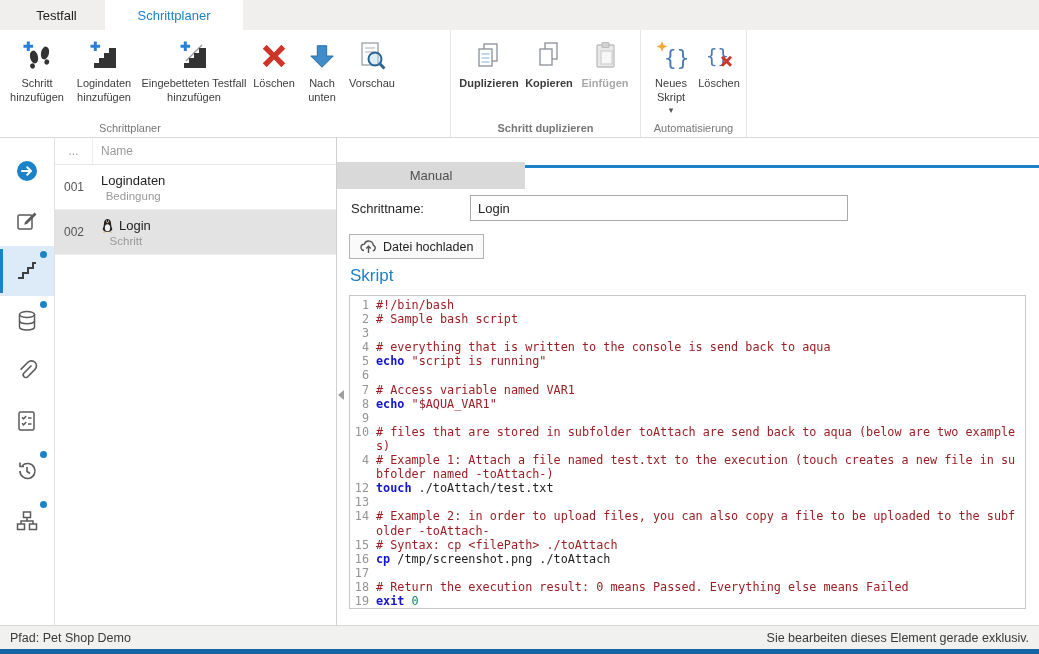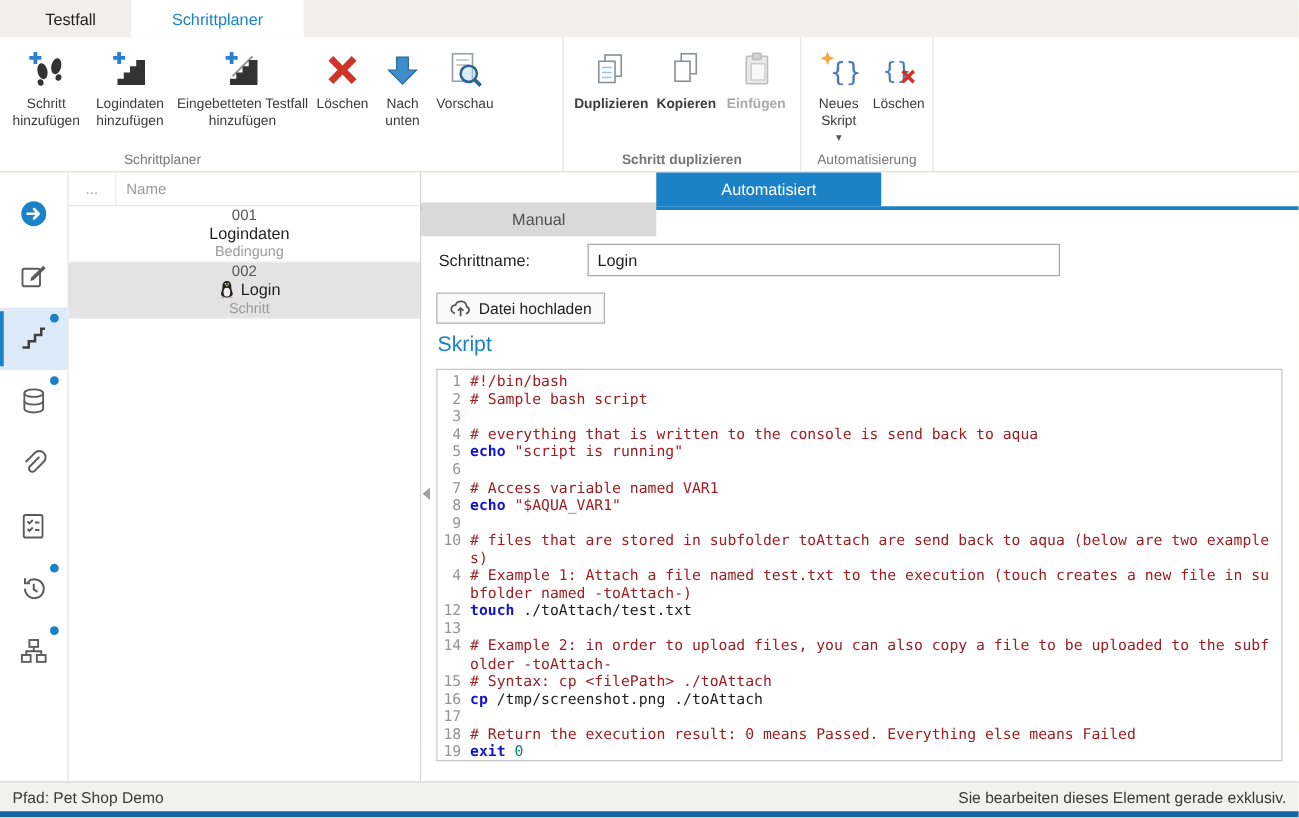--- a/index.html
+++ b/index.html
@@ -2,21 +2,21 @@
 <html style="--accent: #1b82c8; --accent-dark: #1465a5; --comment: #9b1f24; --command: #1414cc; --string: #9b1f24; --number: #0e8066;"><head>
 <meta charset="utf-8">
 <style>
   * { margin:0; padding:0; box-sizing:border-box; }
   html,body { width:1039px; height:654px; overflow:hidden; }
   body { font-family:"Liberation Sans","DejaVu Sans",sans-serif; background:#fff; }
   :root{
     --accent:#1b82c8; --accent-dark:#1465a5;
     --comment:#9b1f24; --command:#1414cc; --string:#9b1f24; --number:#0e8066;
   }
-  .app{ position:relative; width:1039px; height:594px; background:#fef9c3;border-radius:10px; }
+  .app{ position:relative; width:1039px; height:594px; background:#5eead4;border-radius:10px; }
 
   
   .titlebar{ position:absolute; top:0; left:0; right:0; height:30px; background:#f0efed; }
   .wtab{ position:absolute; top:0; height:30px; display:flex; align-items:center; justify-content:center;
          font-size:13px; color:#222; cursor:default; }
   .wtab.t1{ left:8px; width:97px; }
   .wtab.t2{ left:105px; width:138px; background:#fff; color:var(--accent); }
 
   
   .ribbon{ position:absolute; top:30px; left:0; right:0; height:108px; background:#fff;
@@ -44,21 +44,21 @@
   .side-item.active{ background:#dcebf7; }
   .side-item.active::before{ content:""; position:absolute; left:0; top:3px; bottom:3px; width:3px; background:var(--accent); }
   .dot{ position:absolute; top:5px; right:7px; width:7px; height:7px; border-radius:50%; background:var(--accent); }
 
   .steps{ width:282px; background:#fff; border-right:1px solid #cfcfcf; }
   .steps-header{ height:27px; border-bottom:1px solid #e6e6e6; display:flex; align-items:center;
                  color:#9a9a9a; font-size:12px; }
   .col-dots{ width:38px; height:100%; display:flex; align-items:center; justify-content:center;
              border-right:1px solid #eee; }
   .col-name{ padding-left:8px; }
-  .step-row{ height:45px; border-bottom:1px solid #ededed; display:flex; align-items:center; cursor:default;flex-direction:column; }
+  .step-row{ height:45px; border-bottom:1px solid #ededed; display:flex; align-items:center; cursor:default; }
   .step-row.selected{ background:#e3e3e3; }
   .step-id{ width:38px; text-align:center; font-size:12px; color:#555; }
   .step-main{ display:flex; flex-direction:column; justify-content:center; padding-left:8px;align-items:center; }
   .step-name{ font-size:13px; color:#1e1e1e; display:flex; align-items:center; gap:5px; }
   .step-type{ font-size:11.5px; color:#9a9a9a; margin-top:2px; }
 
   .main{ flex:1; position:relative; background:#fff; }
   .main-tabs{ height:30px; display:flex; border-bottom:3px solid var(--accent); }
   .mtab{ height:100%; display:flex; align-items:center; justify-content:center; font-size:13px; cursor:default; }
   .mtab.manual{ width:188px; background:#d9d9d9; color:#505050;margin-top:24px; }
@@ -338,21 +338,20 @@
             <span>Login</span>
           </div>
           <div class="step-type">Schritt</div>
         </div>
       </div>
     </div>
 
     <div class="main">
       <div class="main-tabs">
         <div class="mtab manual">Manual</div>
-        <div class="mtab auto">Automatisiert</div>
       </div>
       <div class="collapse-arrow"></div>
 
       <div class="schrittname-row">
         <label class="schrittname-label">Schrittname:</label>
         <input class="schrittname-input" value="Login" style="">
       </div>
 
       <button class="upload-btn">
         <span>

